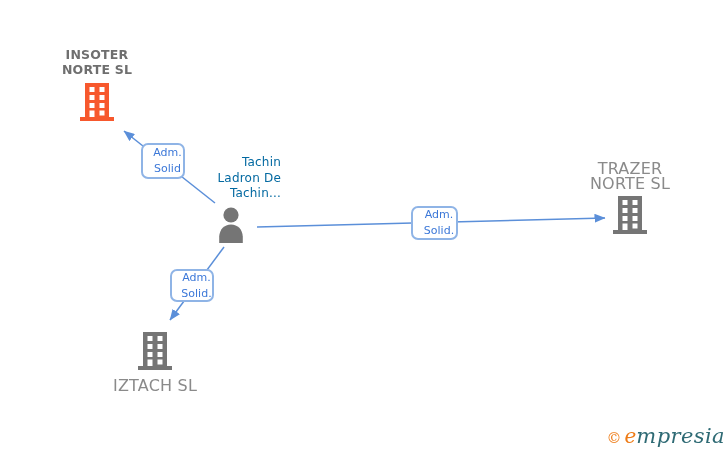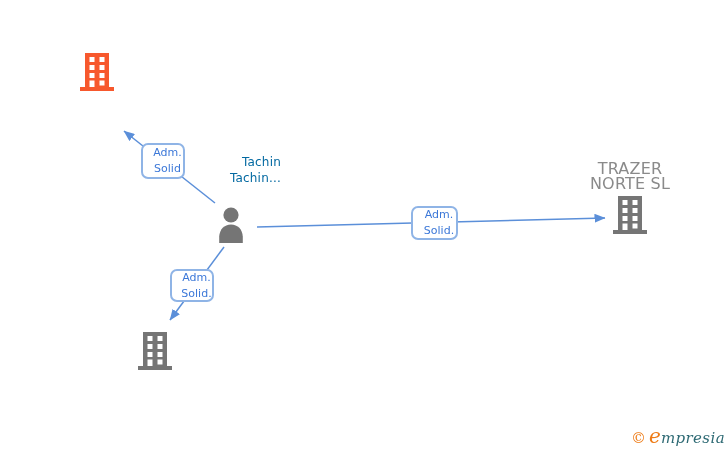--- a/index.html
+++ b/index.html
@@ -26,39 +26,43 @@
     color:#3c78d8;font-size:11px;line-height:14px;text-align:center;
     display:flex;flex-direction:column;justify-content:center;gap:2px;padding-left:9px;
   }
   .watermark{
     position:absolute;right:3px;bottom:2px;
     font-family:"DejaVu Serif","Liberation Serif",serif;font-style:italic;
     white-space:nowrap;
   }
   .wm-copy{color:#ee7b16;font-style:normal;font-size:15px;margin-right:3px;}
   .wm-e{color:#ee7b16;font-size:20px;}
-  .wm-rest{color:#2e6a74;font-size:15px;letter-spacing:0.4px;}
+  .wm-rest{color:#2e6a74;font-size:21px;letter-spacing:0.4px;}
 </style>
 </head>
 <body>
 
 <div class="canvas">
 
   <svg class="edges">
     <defs>
       <marker id="arrow" viewBox="0 0 11 9" refX="10.5" refY="4.5" markerWidth="11" markerHeight="9" markerUnits="userSpaceOnUse" orient="auto">
         <path d="M0,0 L11,4.5 L0,9 Z" fill="#5b8fd9"></path>
       </marker>
     </defs>
     <line x1="215" y1="203" x2="124" y2="131" stroke="#5b8fd9" stroke-width="1.5" marker-end="url(#arrow)"></line>
     <line x1="257" y1="227" x2="605" y2="218" stroke="#5b8fd9" stroke-width="1.5" marker-end="url(#arrow)"></line>
     <line x1="224" y1="247" x2="170" y2="320" stroke="#5b8fd9" stroke-width="1.5" marker-end="url(#arrow)"></line>
   </svg>
 
   <div class="node" style="left:47px;top:47px;width:100px;">
+    <div class="company-label bold">
+      <div>INSOTER</div>
+      <div>NORTE SL</div>
+    </div>
     <span class="icon-wrap orange" style="margin-top:6px;">
       <svg viewBox="0 0 34 38" width="34" height="38" fill="currentColor">
         <rect x="5" y="0" width="24" height="35"></rect>
         <rect x="0" y="34" width="34" height="4"></rect>
         <g fill="#ffffff">
           <rect x="9.5" y="4" width="5" height="5"></rect>
             <rect x="19.5" y="4" width="5" height="5"></rect>
           <rect x="9.5" y="12" width="5" height="5"></rect>
             <rect x="19.5" y="12" width="5" height="5"></rect>
           <rect x="9.5" y="20" width="5" height="5"></rect>
@@ -70,20 +74,21 @@
     </span>
   </div>
 
   <div class="rel-box" style="left:141px;top:143px;width:44px;height:36px;">
     <div>Adm.</div>
     <div>Solid</div>
   </div>
 
   <div class="person-name" style="left:181px;top:155px;width:100px;">
     <div>Tachin</div>
+    <div>Ladron De</div>
     <div>Tachin...</div>
   </div>
 
   <div class="node" style="left:216px;top:207px;width:30px;">
     <span class="icon-wrap gray">
       <svg viewBox="0 0 30 36" width="30" height="36" fill="currentColor">
         <circle cx="15" cy="8" r="7.6"></circle>
         <path d="M15 17.5 C 8.2 17.5 3.6 22.4 3.2 29.5 L3.2 36 L26.8 36 L26.8 29.5 C26.4 22.4 21.8 17.5 15 17.5 Z"></path>
       </svg>
     </span>
@@ -132,19 +137,20 @@
             <rect x="19.5" y="4" width="5" height="5"></rect>
           <rect x="9.5" y="12" width="5" height="5"></rect>
             <rect x="19.5" y="12" width="5" height="5"></rect>
           <rect x="9.5" y="20" width="5" height="5"></rect>
             <rect x="19.5" y="20" width="5" height="5"></rect>
           <rect x="9.5" y="27.5" width="5" height="6.5"></rect>
             <rect x="19.5" y="27.5" width="5" height="5"></rect>
         </g>
       </svg>
     </span>
+    <div class="company-label" style="margin-top:4px;">IZTACH SL</div>
   </div>
 
   <div class="watermark">
     <span class="wm-copy">©</span><span class="wm-e">e</span><span class="wm-rest">mpresia</span>
   </div>
 
 </div>
 
 </body></html>

